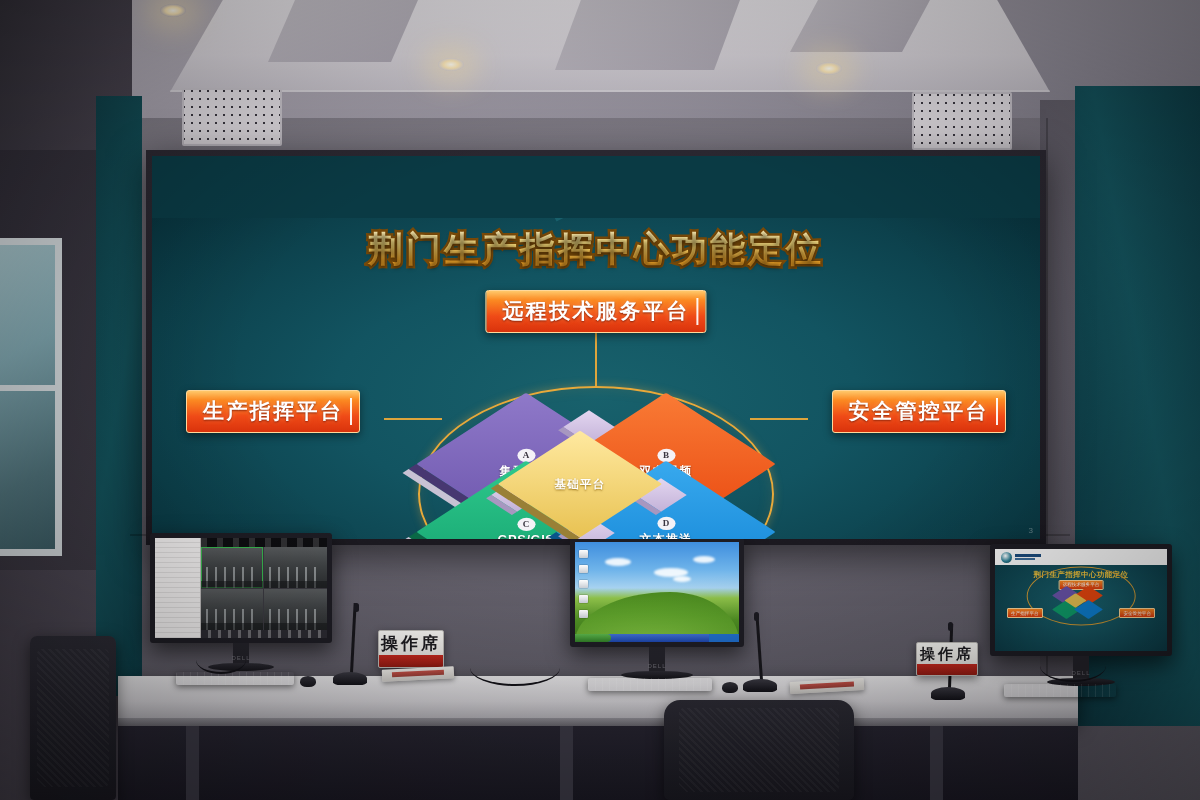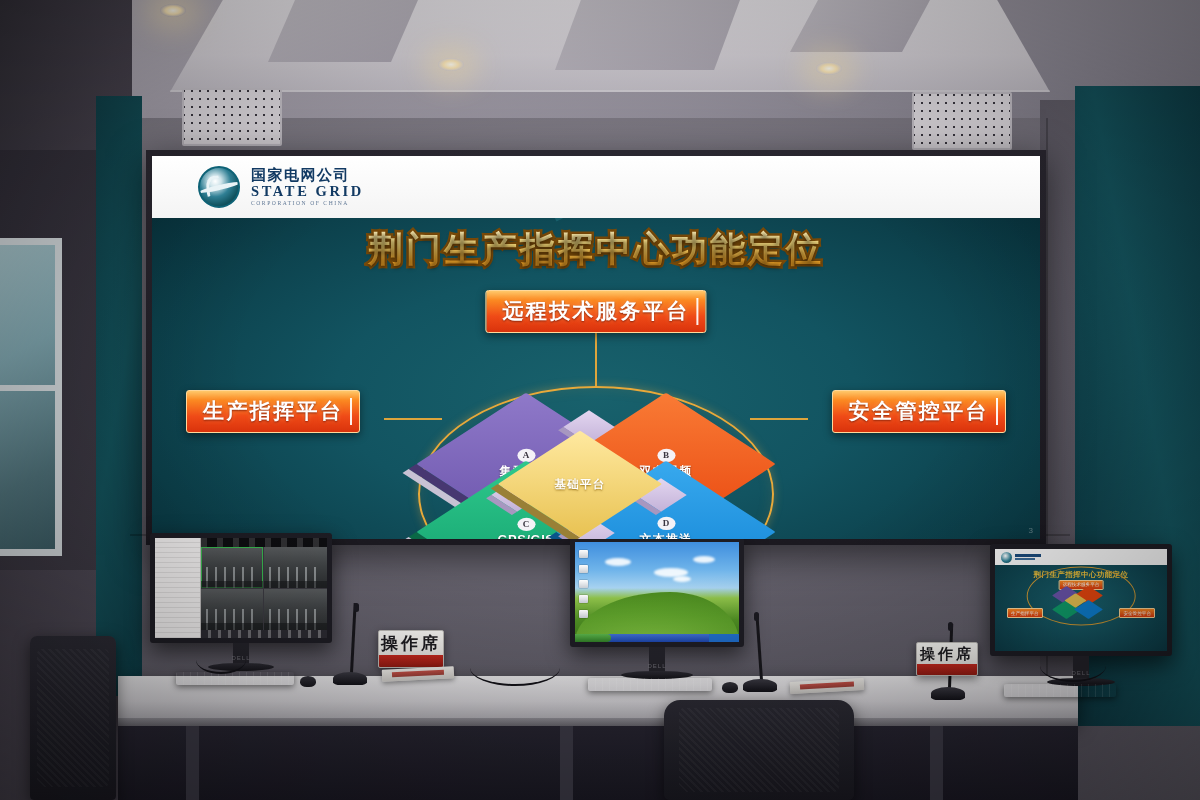--- a/index.html
+++ b/index.html
@@ -278,28 +278,20 @@
   <div class="window-mull"></div>
   <div class="wall-seam" style="left:130px;top:534px;width:940px;height:2px;"></div>
   <div class="wall-seam" style="left:1046px;top:118px;width:2px;height:560px;"></div>
 
   <div class="grille" style="left:182px;top:88px;"></div>
   <div class="grille" style="left:912px;top:92px;"></div>
 
   <div class="bezel">
     <div class="slide">
 
-      <div class="slide-head">
-        <div class="sg-logo"></div>
-        <div class="sg-txt">
-          <div class="sg-cn">国家电网公司</div>
-          <div class="sg-en">STATE GRID</div>
-          <div class="sg-sub">CORPORATION OF CHINA</div>
-        </div>
-      </div>
 
       <div class="slide-body">
         <div class="swoosh sw1"></div>
         <div class="swoosh sw2"></div>
         <div class="swoosh sw3"></div>
         <div class="swoosh sw4"></div>
         <div class="swoosh sw5"></div>
 
         <div class="title-shadow">荆门生产指挥中心功能定位</div>
         <div class="slide-title">荆门生产指挥中心功能定位</div>

